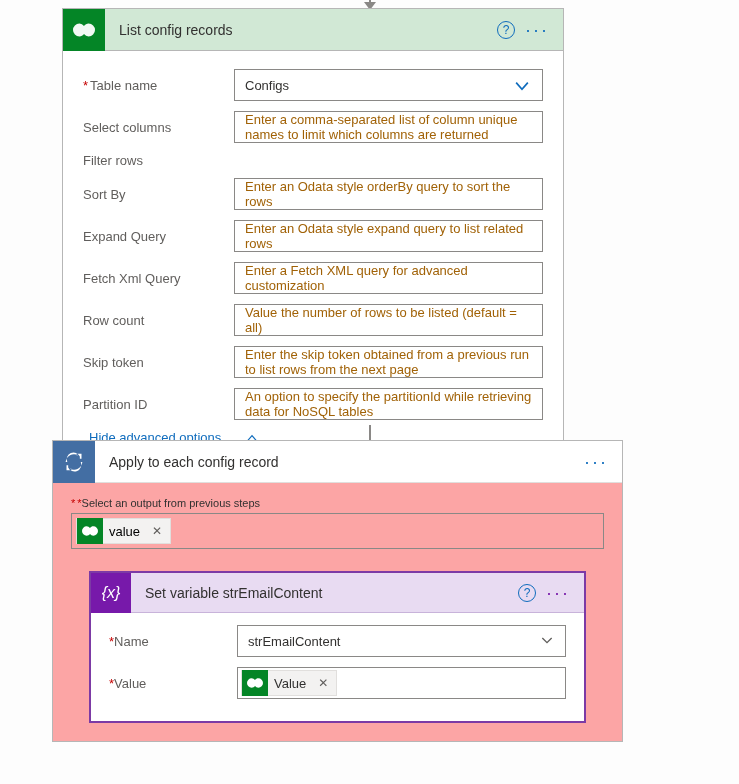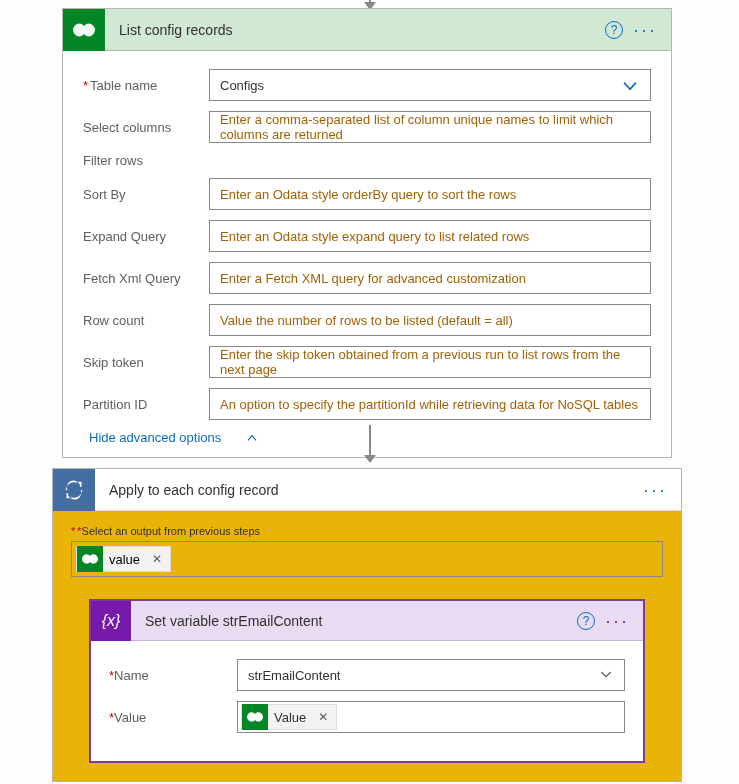--- a/index.html
+++ b/index.html
@@ -5,56 +5,56 @@
   * { box-sizing: border-box; font-family: "Segoe UI", -apple-system, sans-serif; }
   body { margin: 0; padding: 0; background: #fdfdfd; width: 739px; height: 784px; overflow: hidden; position: relative; }
   .canvas { position: relative; width: 739px; height: 784px; }
 
   
   .arrow-down { position: absolute; left: 50%; transform: translateX(-50%); display:flex; flex-direction:column; align-items:center; }
   .arrow-stem { width: 2px; background:#8a8886; }
   .arrow-head { width:0; height:0; border-left:6px solid transparent; border-right:6px solid transparent; border-top:8px solid #8a8886; }
 
   
-  .card1 { position:absolute; left:62px; top:8px; width:610px; border:1px solid #b6b6b6; background:#fff; }
+  .card1 { position:absolute; left:62px; top:8px; width:502px; border:1px solid #b6b6b6; background:#fff; }
   .card1-header { height:42px; background:#d1e8d5; border-bottom:1px solid #b6b6b6; display:flex; align-items:center; }
   .hdr-icon { width:42px; height:42px; background:#048526; display:flex; align-items:center; justify-content:center; }
   .hdr-title { flex:1; padding-left:14px; font-size:14px; color:#323130; }
   .hdr-right { display:flex; align-items:center; gap:6px; padding-right:10px; }
   .help-circle { width:18px; height:18px; border:1.5px solid #0f6cbd; border-radius:50%; color:#0f6cbd; font-size:12px; display:flex; align-items:center; justify-content:center; cursor:pointer;}
   .dots { color:#0f6cbd; font-size:18px; letter-spacing:2px; cursor:pointer; padding:0 4px; line-height:1; }
 
   .card1-body { padding:18px 20px 12px 20px; }
-  .row { display:flex; align-items:center; margin-bottom:10px; }
+  .row { display:flex; align-items:center; margin-bottom:10px;gap:25px; }
   .lbl { width:126px; font-size:13px; color:#605e5c; }
   .req::before { content:"*"; color:#c50000; margin-right:2px; }
   .field-wrap { flex:1; }
   .field { width:100%; height:32px; border:1px solid #8a8886; background:#fff; font-size:13px; padding:0 10px; display:flex; align-items:center; color:#323130; position:relative;}
   .placeholder { color:#a16207; }
   .chev-large { position:absolute; right:10px; top:6px; }
   .card1 .filter-field { border:2px solid #c50000; }
 
   .hide-adv { display:flex; align-items:center; gap:24px; color:#0f6cbd; font-size:13px; margin-top:4px; margin-left:6px; cursor:pointer; }
 
   
-  .card2 { position:absolute; left:52px; top:468px; width:630px; border:1px solid #b6b6b6; background:#eab308; padding-bottom:18px;}
+  .card2 { position:absolute; left:52px; top:440px; width:571px; border:1px solid #b6b6b6; background:#fca5a5; padding-bottom:18px;}
   .card2-header { height:42px; background:#fff; border-bottom:1px solid #e1dfdd; display:flex; align-items:center;}
   .loop-icon { width:42px; height:42px; background:#436ea3; display:flex; align-items:center; justify-content:center;}
   .card2-body { padding:14px 18px 0 18px; }
   .c2-lbl { font-size:11px; color:#323130; }
   .token-box { margin-top:4px; border:1px solid #8a8886; height:36px; display:flex; align-items:center; padding:4px; }
   .token { display:inline-flex; align-items:center; background:#f3f2f1; border:1px solid #e1dfdd; height:26px; padding:0 8px 0 0; font-size:13px; gap:6px;}
   .token .tk-ic { width:26px; height:26px; background:#048526; display:flex; align-items:center; justify-content:center; }
   .token .tk-x { color:#605e5c; margin-left:6px; font-size:12px; cursor:pointer;}
 
   
   .card3 { margin:22px 18px 0 18px; border:2px solid #7c3aa5; background:#fff; }
   .card3-header { height:40px; background:#e8dbf2; border-bottom:1px solid #c8b3da; display:flex; align-items:center;}
   .var-icon { width:40px; height:40px; background:#7719aa; display:flex; align-items:center; justify-content:center; color:#fff; font-style:italic; font-size:16px;}
-  .card3-body { padding:18px 18px; }
+  .card3-body { padding:12px 18px; }
   .row3 { display:flex; align-items:center; margin-bottom:10px; }
   .lbl3 { width:128px; font-size:13px; color:#605e5c; }
   .hdr-right3 { display:flex; align-items:center; gap:6px; padding-right:10px; }
   .dots-purple { color:#7719aa; font-size:18px; letter-spacing:2px; cursor:pointer; padding:0 4px; line-height:1;}
   .help-purple { width:18px; height:18px; border:1.5px solid #0f6cbd; border-radius:50%; color:#0f6cbd; font-size:12px; display:flex; align-items:center; justify-content:center; cursor:pointer;}
 
   svg { display:block; }
 </style>
 </head>
 <body>

